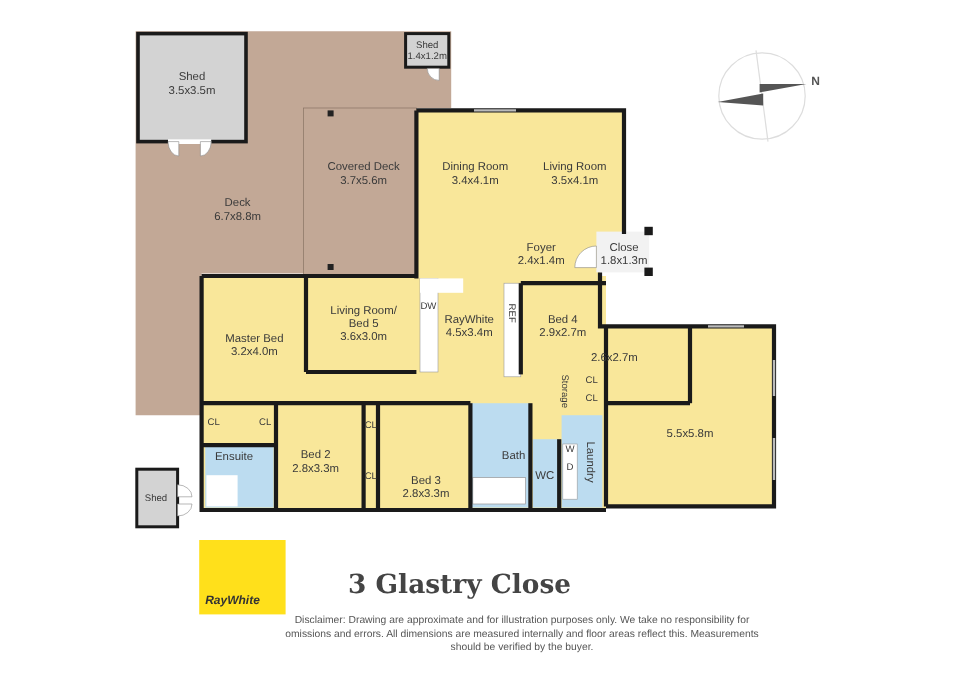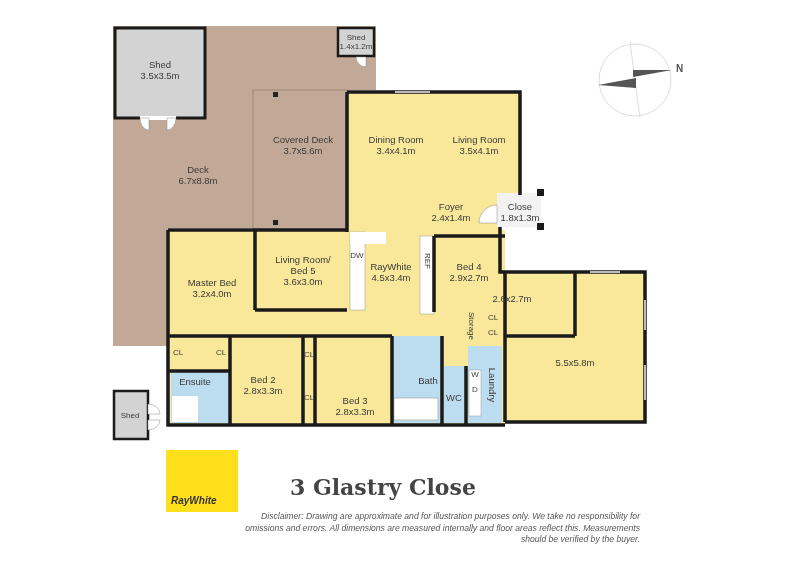--- a/index.html
+++ b/index.html
@@ -2,21 +2,21 @@
 <html><head>
 <meta charset="utf-8">
 <style>
   html, body { margin:0; padding:0; background:#ffffff; }
   body { width:800px; height:566px; position:relative; overflow:hidden; font-family:"Liberation Sans", sans-serif; }
   .plan { position:absolute; left:0; top:0; width:800px; height:566px; }
   .lbl { position:absolute; text-align:center; color:#3a3a3a; font-size:9.5px; line-height:11px; white-space:nowrap; transform:translate(-50%,-50%); }
   .lbl.sm { font-size:8px; line-height:9px; }
   .lbl.vert { transform:translate(-50%,-50%) rotate(90deg); }
   .title { position:absolute; left:290px; top:474px; font-family:"DejaVu Serif", serif; font-weight:bold; font-size:22px; color:#444; }
-  .disclaimer { position:absolute; left:230px; top:511px; width:410px; text-align:right; font-style:italic; font-size:8.6px; line-height:11.5px; color:#555; }
+  .disclaimer { position:absolute; left:230px; top:511px; width:410px; text-align:center; font-size:8.6px; line-height:11.5px; color:#555; }
   .logo { position:absolute; left:166px; top:450px; width:72px; height:62px; background:#ffe01b;text-decoration:underline; }
   .logo span { position:absolute; left:5px; bottom:6px; font-weight:bold; font-style:italic; font-size:10px; color:#333; }
   .compass-n { position:absolute; left:676px; top:63px; font-weight:bold; font-size:10px; color:#555; }
 </style>
 </head>
 <body>
 
 <svg class="plan" viewBox="0 0 800 566" width="800" height="566">
 
   <polygon points="113,26 376,26 376,90 347,90 347,228 168,228 168,346 113,346" fill="#c2a896"></polygon>

